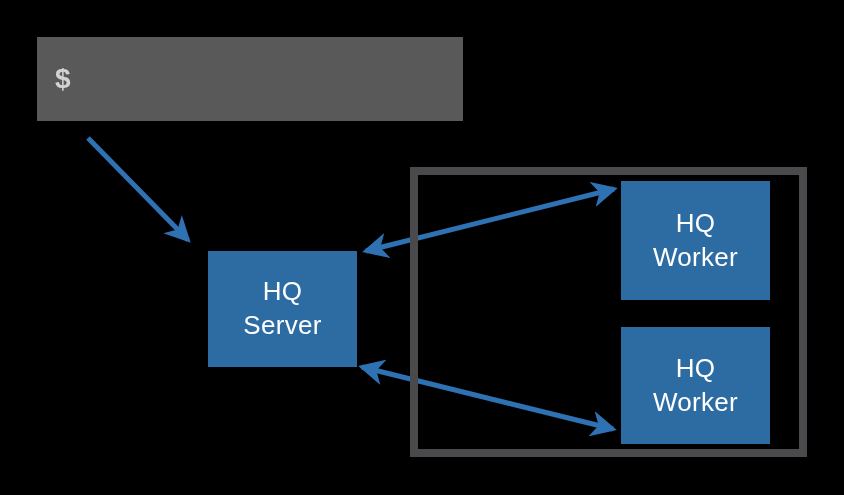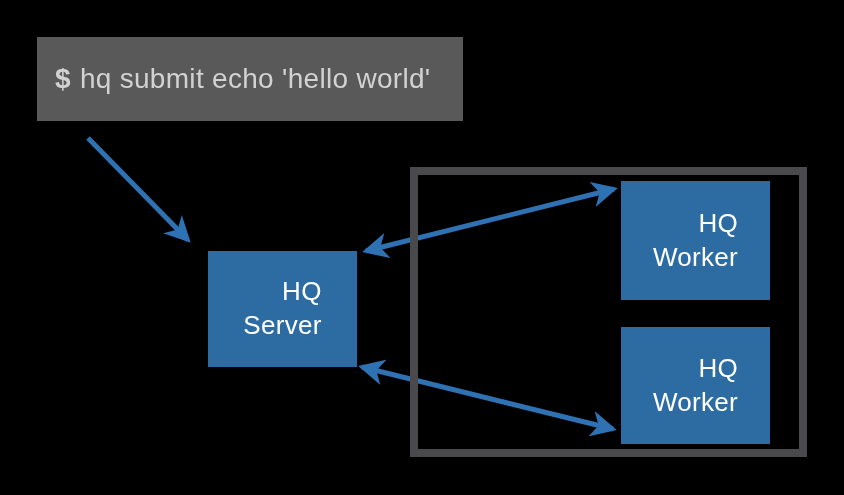--- a/index.html
+++ b/index.html
@@ -39,21 +39,21 @@
     font-weight: 700;
     margin-right: 9px;
   }
   .node {
     position: absolute;
     background: var(--box_blue);
     color: var(--box_text);
     display: flex;
     align-items: center;
     justify-content: center;
-    text-align: right;
+    text-align: center;
     font-size: 26px;
     font-weight: 300;
     line-height: 1.3;
     letter-spacing: 0.3px;
     white-space: pre-line;
   }
   .server-box {
     left: 208px; top: 251px;
     width: 149px; height: 116px;
   }
@@ -79,21 +79,20 @@
   }
   .arrow-head-shape { fill: var(--arrow_blue); }
 </style>
 </head>
 <body>
 
 <div class="canvas">
 
   <div class="terminal-box">
     <span class="prompt">$</span>
-    <span class="command">hq submit echo 'hello world'</span>
   </div>
 
   <svg class="arrow-layer" viewBox="0 0 844 495">
     <defs>
       <marker id="ah" viewBox="0 0 10 10" refX="8.5" refY="5" markerWidth="5.2" markerHeight="5.2" orient="auto-start-reverse">
         <path class="arrow-head-shape" d="M0 0 L10 5 L0 10 L2.8 5 Z"></path>
       </marker>
     </defs>
     <line class="arrow-line" x1="88" y1="138" x2="188" y2="240" marker-end="url(#ah)"></line>
     <line class="arrow-line" x1="366" y1="251" x2="614" y2="189" marker-start="url(#ah)" marker-end="url(#ah)"></line>

